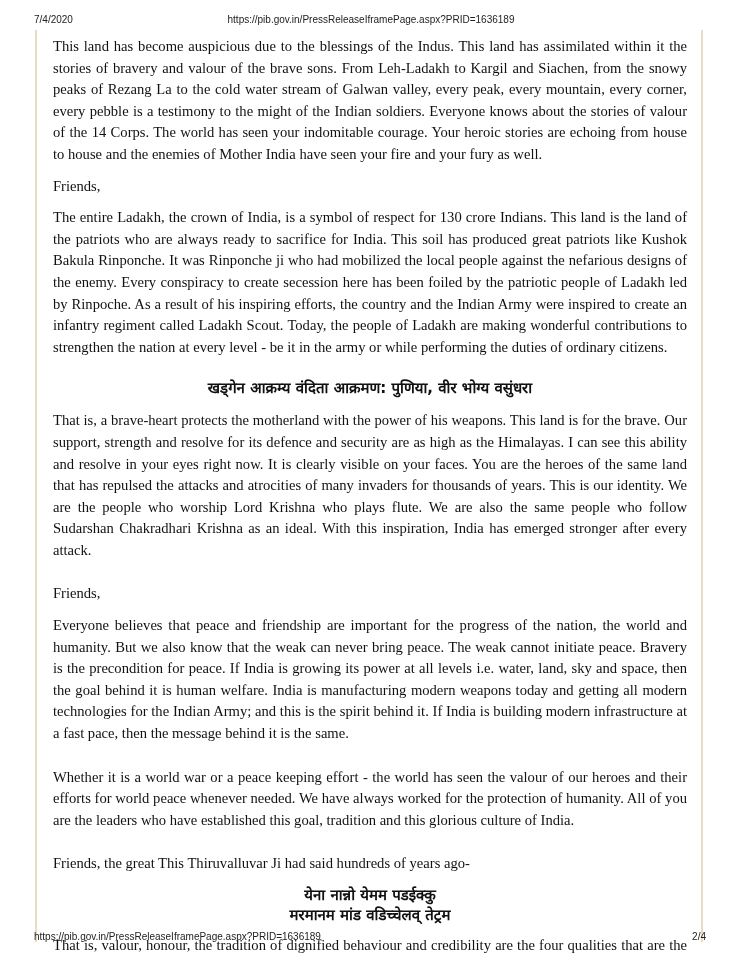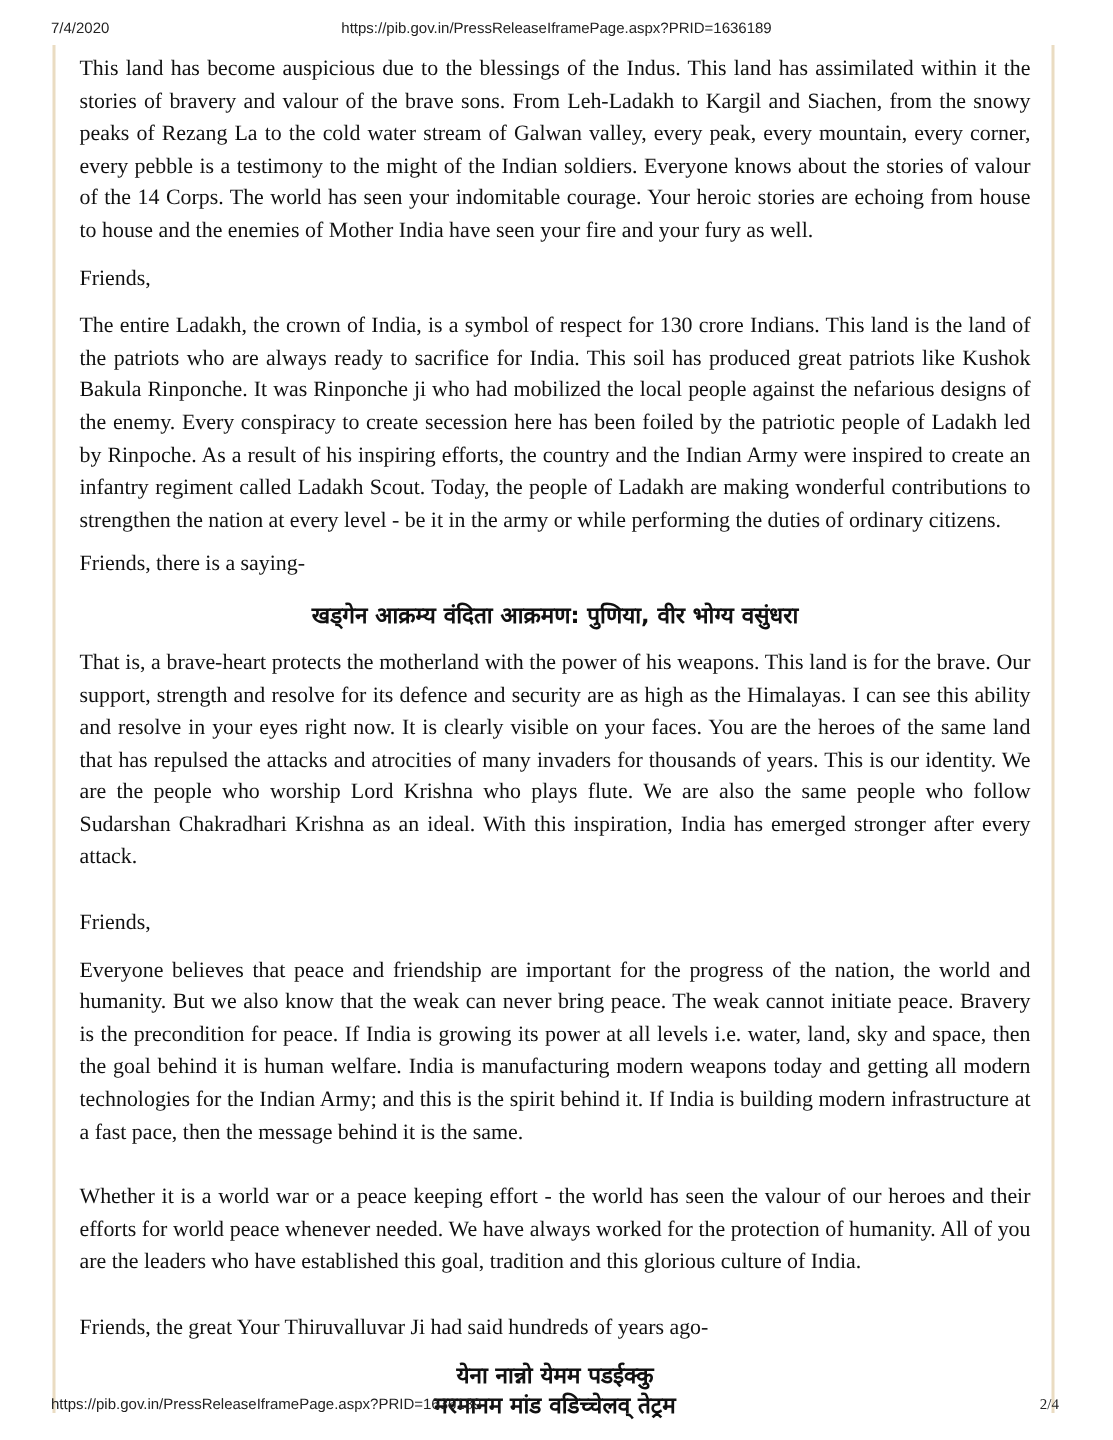--- a/index.html
+++ b/index.html
@@ -86,52 +86,50 @@
   }
   .print-footer .url {
     position: absolute;
     left: 34px;
     top: 0;
   }
   .print-footer .page {
     position: absolute;
     right: 36px;
     top: 0;
-    font-family: Liberation Serif, serif;
   }
 </style>
 </head>
 <body>
 
 <div class="print-header">
   <span class="date">7/4/2020</span>
   <span class="url">https://pib.gov.in/PressReleaseIframePage.aspx?PRID=1636189</span>
 </div>
 
 <div class="frame">
   <div class="content">
     <p>This land has become auspicious due to the blessings of the Indus. This land has assimilated within it the stories of bravery and valour of the brave sons. From Leh-Ladakh to Kargil and Siachen, from the snowy peaks of Rezang La to the cold water stream of Galwan valley, every peak, every mountain, every corner, every pebble is a testimony to the might of the Indian soldiers. Everyone knows about the stories of valour of the 14 Corps. The world has seen your indomitable courage. Your heroic stories are echoing from house to house and the enemies of Mother India have seen your fire and your fury as well.</p>
     <div class="gap-m"></div>
     <p>Friends,</p>
     <div class="gap-m"></div>
     <p>The entire Ladakh, the crown of India, is a symbol of respect for 130 crore Indians. This land is the land of the patriots who are always ready to sacrifice for India. This soil has produced great patriots like Kushok Bakula Rinponche. It was Rinponche ji who had mobilized the local people against the nefarious designs of the enemy. Every conspiracy to create secession here has been foiled by the patriotic people of Ladakh led by Rinpoche. As a result of his inspiring efforts, the country and the Indian Army were inspired to create an infantry regiment called Ladakh Scout. Today, the people of Ladakh are making wonderful contributions to strengthen the nation at every level - be it in the army or while performing the duties of ordinary citizens.</p>
     <div class="gap-s"></div>
-    <p>Friends, there is a saying-</p>
     <div class="gap-s"></div>
     <p class="hindi one">खड्गेन आक्रम्य वंदिता आक्रमण: पुणिया, वीर भोग्य वसुंधरा</p>
     <div class="gap-s"></div>
     <p>That is, a brave-heart protects the motherland with the power of his weapons. This land is for the brave. Our support, strength and resolve for its defence and security are as high as the Himalayas. I can see this ability and resolve in your eyes right now. It is clearly visible on your faces. You are the heroes of the same land that has repulsed the attacks and atrocities of many invaders for thousands of years. This is our identity. We are the people who worship Lord Krishna who plays flute. We are also the same people who follow Sudarshan Chakradhari Krishna as an ideal. With this inspiration, India has emerged stronger after every attack.</p>
     <div class="gap-l"></div>
     <p>Friends,</p>
     <div class="gap-m"></div>
     <p>Everyone believes that peace and friendship are important for the progress of the nation, the world and humanity. But we also know that the weak can never bring peace. The weak cannot initiate peace. Bravery is the precondition for peace. If India is growing its power at all levels i.e. water, land, sky and space, then the goal behind it is human welfare. India is manufacturing modern weapons today and getting all modern technologies for the Indian Army; and this is the spirit behind it. If India is building modern infrastructure at a fast pace, then the message behind it is the same.</p>
     <div class="gap-l"></div>
     <p>Whether it is a world war or a peace keeping effort - the world has seen the valour of our heroes and their efforts for world peace whenever needed. We have always worked for the protection of humanity. All of you are the leaders who have established this goal, tradition and this glorious culture of India.</p>
     <div class="gap-l"></div>
-    <p>Friends, the great Your Thiruvalluvar Ji had said hundreds of years ago-</p>
+    <p>Friends, the great This Thiruvalluvar Ji had said hundreds of years ago-</p>
     <div class="gap-m"></div>
     <p class="hindi two">येना नान्नो येमम पडईक्कु</p>
     <p class="hindi two">मरमानम मांड वडिच्चेलव् तेट्रम</p>
     <div class="gap-m"></div>
     <p>That is, valour, honour, the tradition of dignified behaviour and credibility are the four qualities that are the reflections of an army of any country. Indian forces have always followed this path.</p>
   </div>
 </div>
 
 <div class="print-footer">
   <span class="url">https://pib.gov.in/PressReleaseIframePage.aspx?PRID=1636189</span>

